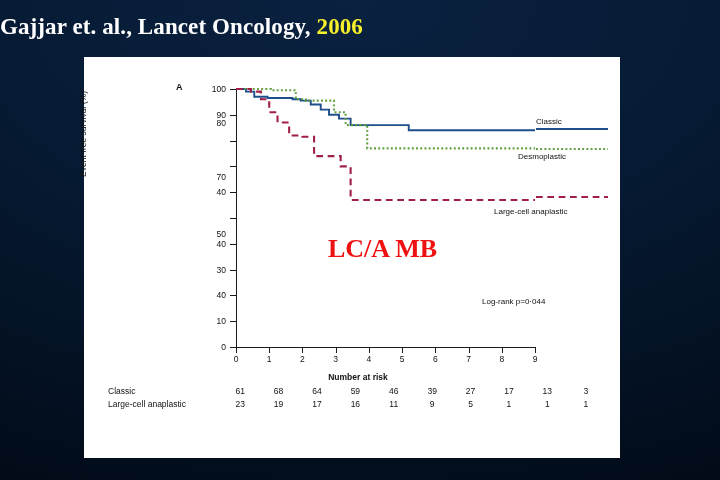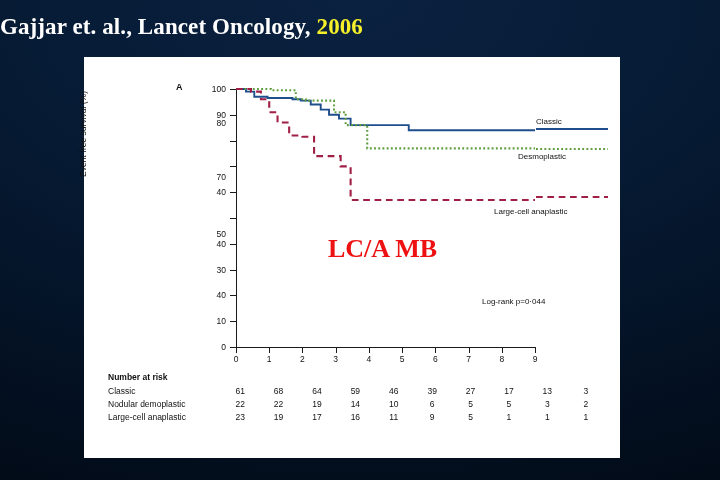--- a/index.html
+++ b/index.html
@@ -55,21 +55,21 @@
   #legLca{left:410px;top:150px;}
   #logrank{position:absolute;left:398px;top:240px;font-size:8px;color:#111;white-space:nowrap;}
   
   #annot{
     position:absolute;left:244px;top:157px;
     font-family:"Liberation Serif",serif;
     font-weight:bold;font-size:26px;color:#ee1111;white-space:nowrap;margin-top:20px;
   }
   
   #risk{position:absolute;left:24px;top:315px;width:500px;}
-  #riskTitle{font-size:8.5px;font-weight:bold;color:#111;margin-bottom:3px;}
+  #riskTitle{font-size:8.5px;font-weight:bold;color:#111;margin-bottom:3px;text-align:center;}
   #riskTable{border-collapse:collapse;width:497px;table-layout:fixed;}
   #riskTable td{font-size:8.5px;color:#111;padding:1.6px 0;line-height:1.15;}
   #riskTable td.rl{width:113px;text-align:left;white-space:nowrap;}
   #riskTable td.rv{text-align:center;}
 </style>
 </head>
 <body>
 
 <div id="slide">
 
@@ -161,33 +161,20 @@
               <td class="rv">64</td>
               <td class="rv">59</td>
               <td class="rv">46</td>
               <td class="rv">39</td>
               <td class="rv">27</td>
               <td class="rv">17</td>
               <td class="rv">13</td>
               <td class="rv">3</td>
             </tr>
             <tr>
-              <td class="rl">Nodular demoplastic</td>
-              <td class="rv">22</td>
-              <td class="rv">22</td>
-              <td class="rv">19</td>
-              <td class="rv">14</td>
-              <td class="rv">10</td>
-              <td class="rv">6</td>
-              <td class="rv">5</td>
-              <td class="rv">5</td>
-              <td class="rv">3</td>
-              <td class="rv">2</td>
-            </tr>
-            <tr>
               <td class="rl">Large-cell anaplastic</td>
               <td class="rv">23</td>
               <td class="rv">19</td>
               <td class="rv">17</td>
               <td class="rv">16</td>
               <td class="rv">11</td>
               <td class="rv">9</td>
               <td class="rv">5</td>
               <td class="rv">1</td>
               <td class="rv">1</td>

